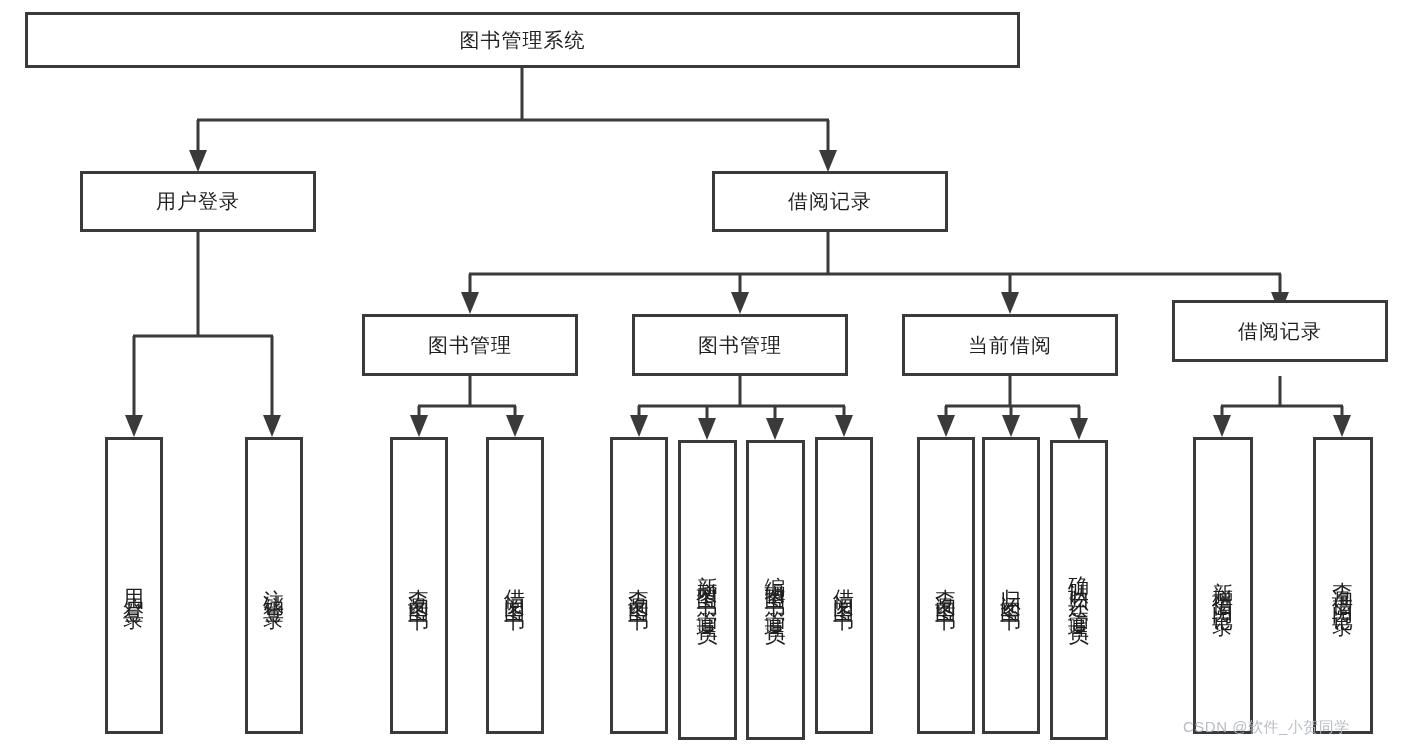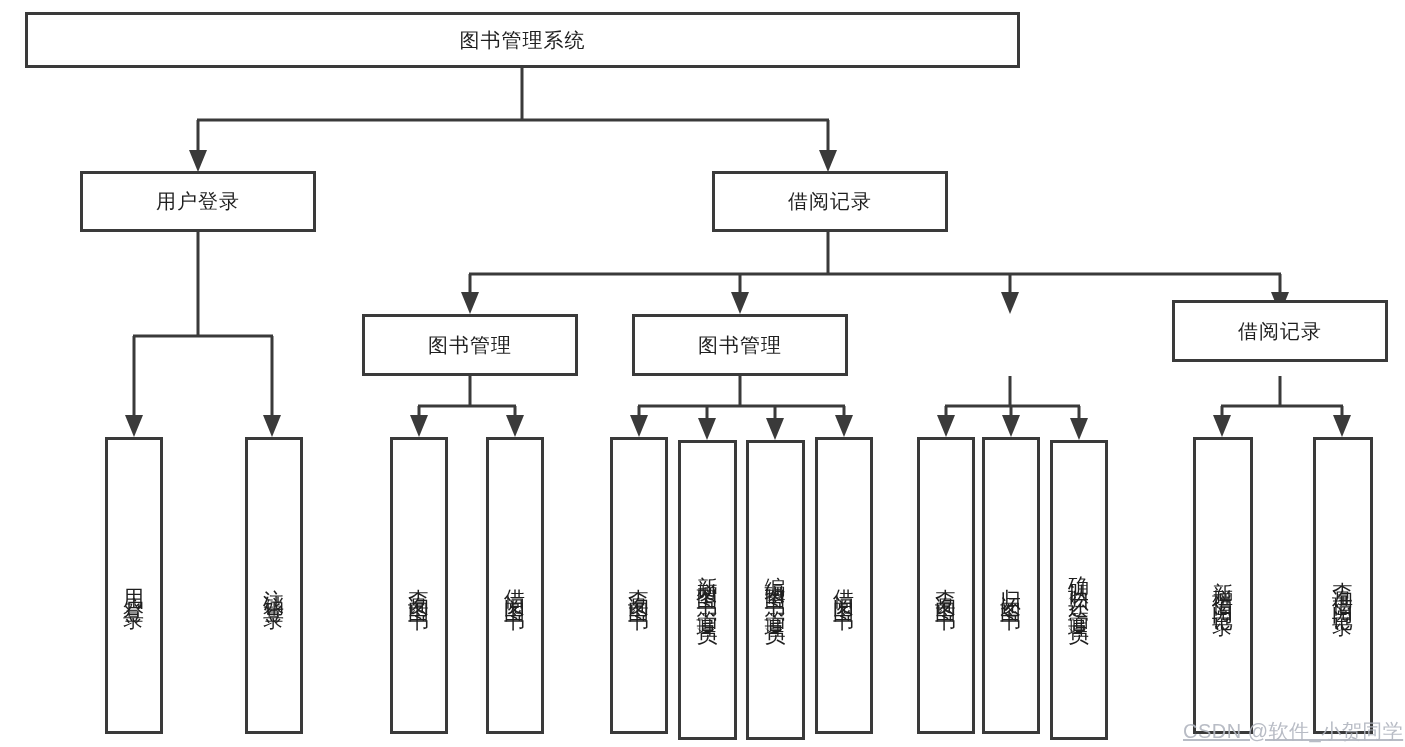--- a/index.html
+++ b/index.html
@@ -38,25 +38,24 @@
     font-size: 21px;
     letter-spacing: 7px;
     line-height: 1;
     text-align: center;
   }
   .watermark {
     position: absolute;
     left: 1183px;
     top: 718px;
     z-index: 3;
-    font-size: 20px;
+    font-size: 15px;
     color: rgba(178, 182, 192, 0.92);
     white-space: nowrap;
     letter-spacing: 0.5px;
-    text-decoration: underline;
   }
 </style>
 </head>
 <body>
 
 <div class="stage">
 
   <svg class="connectors" viewBox="0 0 1405 747" xmlns="http://www.w3.org/2000/svg">
     <path d="M522,68 V120 M197,120 H829 M198,120 V153 M828,120 V153
              M198,232 V336 M133,336 H273 M134,336 V418 M272,336 V418
@@ -98,20 +97,23 @@
   <div class="box h" style="left:712px;top:171px;width:236px;height:61px">
     <span>借阅记录</span>
   </div>
 
   <div class="box h" style="left:362px;top:314px;width:216px;height:62px">
     <span>图书管理</span>
   </div>
   <div class="box h" style="left:632px;top:314px;width:216px;height:62px">
     <span>图书管理</span>
   </div>
+  <div class="box h" style="left:902px;top:314px;width:216px;height:62px">
+    <span>当前借阅</span>
+  </div>
   <div class="box h" style="left:1172px;top:300px;width:216px;height:62px">
     <span>借阅记录</span>
   </div>
 
   <div class="box v" style="left:105px;top:437px;width:58px;height:297px">
     <span>用户登录</span>
   </div>
   <div class="box v" style="left:245px;top:437px;width:58px;height:297px">
     <span>注销登录</span>
   </div>

